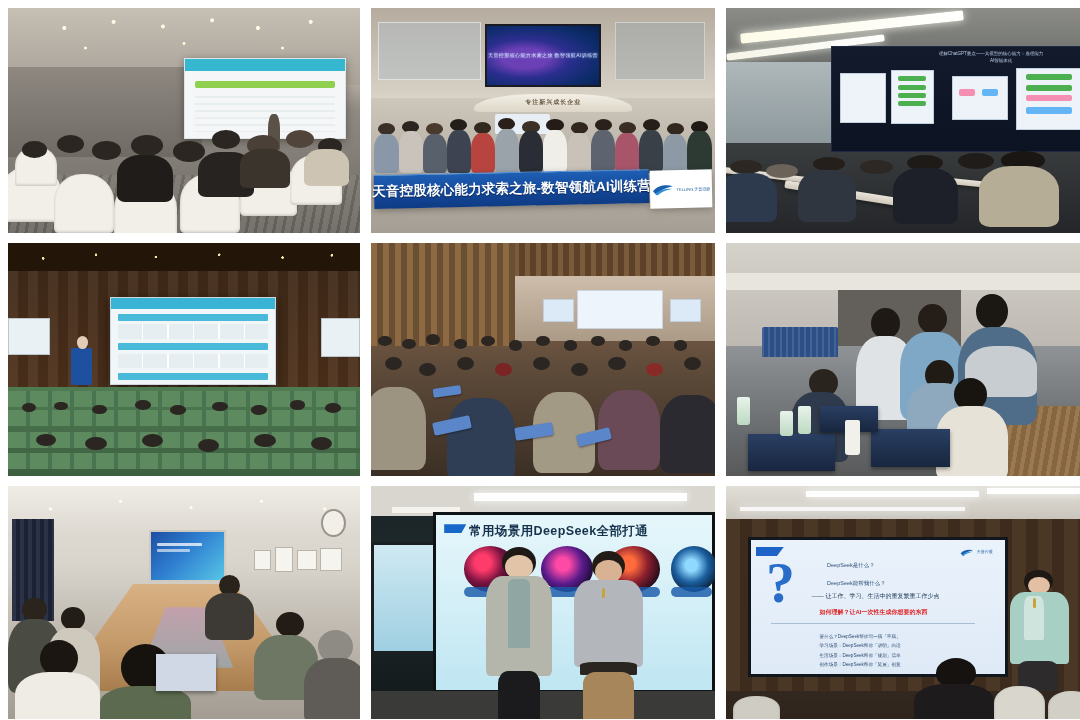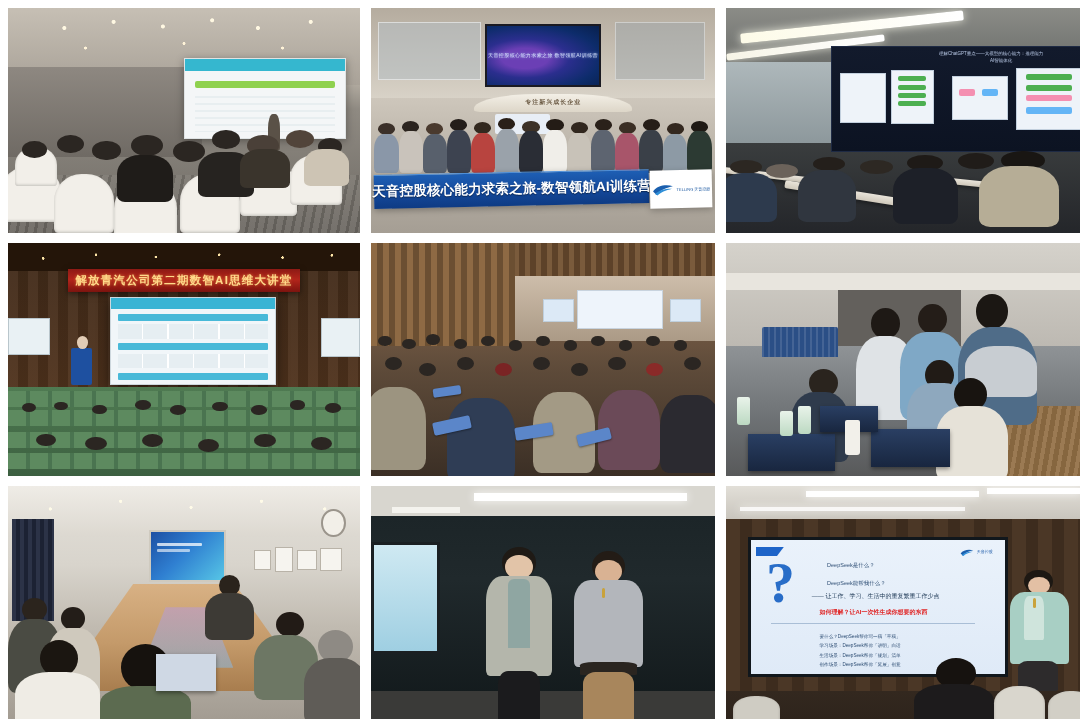--- a/index.html
+++ b/index.html
@@ -438,23 +438,20 @@
         <div class="torso" style="left:46%;top:40%;width:18%;height:52%;background:#1d2028"></div>
         <div class="torso" style="left:70%;top:38%;width:22%;height:56%;background:#b6ad96"></div>
       </div>
     </div>
   </div>
 
   <div class="cell c4">
     <div class="ph">
       <div class="c4-wall"></div>
       <div class="c4-ceil"></div>
-      <div class="c4-banner">
-        <span>解放青汽公司第二期数智AI思维大讲堂</span>
-      </div>
       <div class="c4-screen">
         <div class="c4-scr-hdr"></div>
         <div class="c4-scr-row"></div>
         <div class="c4-scr-grid"></div>
         <div class="c4-scr-row"></div>
         <div class="c4-scr-grid"></div>
         <div class="c4-scr-row"></div>
       </div>
       <div class="c4-side" style="left:0%;top:32%;width:12%;height:16%"></div>
       <div class="c4-side" style="right:0%;top:32%;width:11%;height:17%"></div>
@@ -604,20 +601,32 @@
         </div>
     </div>
   </div>
 
   <div class="cell c8">
     <div class="ph">
       <div class="c8-ceil"></div>
       <div class="c8-tube"></div>
       <div class="c8-tube2"></div>
       <div class="c8-sidescreen"></div>
+      <div class="c8-bigscreen">
+        <div class="c8-logo-tri"></div>
+        <div class="c8-title">常用场景用DeepSeek全部打通</div>
+        <div class="orb orb1" style="left:10%;top:18%;width:19%;height:26%"></div>
+        <div class="orb orb2" style="left:38%;top:18%;width:19%;height:26%"></div>
+        <div class="orb orb3" style="left:62%;top:18%;width:19%;height:26%"></div>
+        <div class="orb orb4" style="left:85%;top:18%;width:17%;height:26%"></div>
+        <div class="pill" style="left:10%;top:41%;width:19%;height:6%"></div>
+        <div class="pill" style="left:38%;top:41%;width:19%;height:6%"></div>
+        <div class="pill" style="left:62%;top:41%;width:19%;height:6%"></div>
+        <div class="pill" style="left:85%;top:41%;width:15%;height:6%"></div>
+      </div>
       <div class="c8-stage"></div>
       <div class="sp" style="left:32%;top:26%;width:22%;height:74%">
         <div class="h" style="left:28%;top:0%;width:44%;height:18%;background:#1f1a15"></div>
         <div class="h" style="left:32%;top:5%;width:36%;height:14%;background:#e2c4a8"></div>
         <div class="b" style="left:6%;top:17%;width:88%;height:58%;background:#b4b6ab"></div>
         <div class="b" style="left:36%;top:19%;width:28%;height:40%;background:#8fa6a2;border-radius:6px 6px 0 0"></div>
         <div class="b" style="left:22%;top:72%;width:56%;height:30%;background:#1b1b1d"></div>
       </div>
       <div class="sp" style="left:58%;top:28%;width:22%;height:72%">
         <div class="h" style="left:28%;top:0%;width:44%;height:18%;background:#231c16"></div>

